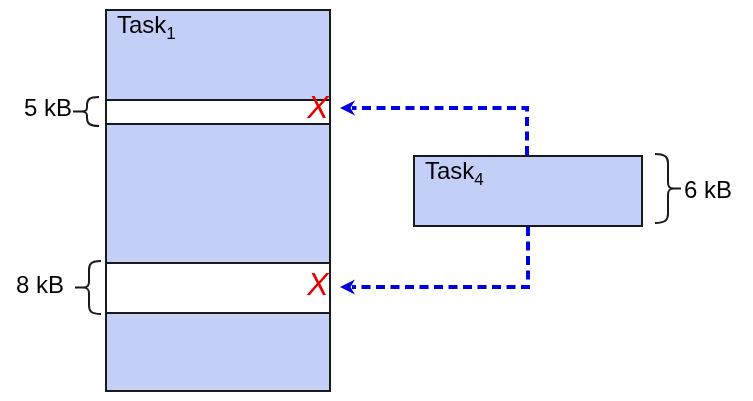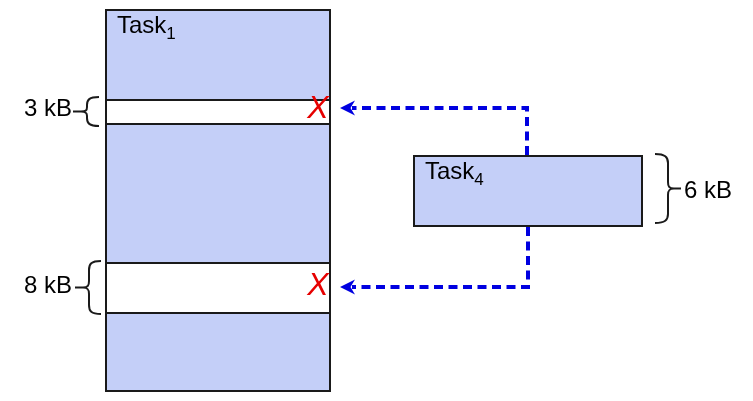--- a/index.html
+++ b/index.html
@@ -29,21 +29,21 @@
   .lbl{
     position:absolute; font-size:24px; line-height:1; white-space:nowrap;
   }
   .lbl sub{ font-size:17px; line-height:0; }
   .lbl-task1{ left:117px; top:13px;  }
   .lbl-task2{ left:117px; top:127px; }
   .lbl-task3{ left:117px; top:316px; }
   .lbl-task4{ left:425px; top:159px;text-align:center; }
   .lbl-size{ text-align:right; }
   .lbl-4kb { left:8px;   top:96px;  width:64px; }
-  .lbl-8kb { left:8px;   top:273px; width:64px; }
+  .lbl-8kb { left:8px;   top:273px; width:64px;text-align:center; }
   .lbl-12kb{ left:684px; top:178px; text-align:left; }
   .xmark{
     position:absolute; left:306px; width:24px; text-align:center;
     font-size:32px; line-height:32px; font-style:italic;
     color:var(--reject); font-weight:normal;
   }
   .xmark-1{ top:91px;  }
   .xmark-2{ top:268px; }
   svg.layer{ position:absolute; left:0; top:0; }
   .dash{
@@ -81,20 +81,20 @@
     <polygon class="ahead" points="340,287 355,279.5 350.5,287 355,294.5"></polygon>
   </svg>
 
   <div class="lbl lbl-task1">
     <span>Task</span><sub>1</sub>
   </div>
   <div class="lbl lbl-task4">
     <span>Task</span><sub>4</sub>
   </div>
 
-  <div class="lbl lbl-size lbl-4kb">3 kB</div>
+  <div class="lbl lbl-size lbl-4kb">5 kB</div>
   <div class="lbl lbl-size lbl-8kb">8 kB</div>
   <div class="lbl lbl-12kb">6 kB</div>
 
   <div class="xmark xmark-1">X</div>
   <div class="xmark xmark-2">X</div>
 
 </div>
 
 </body></html>

